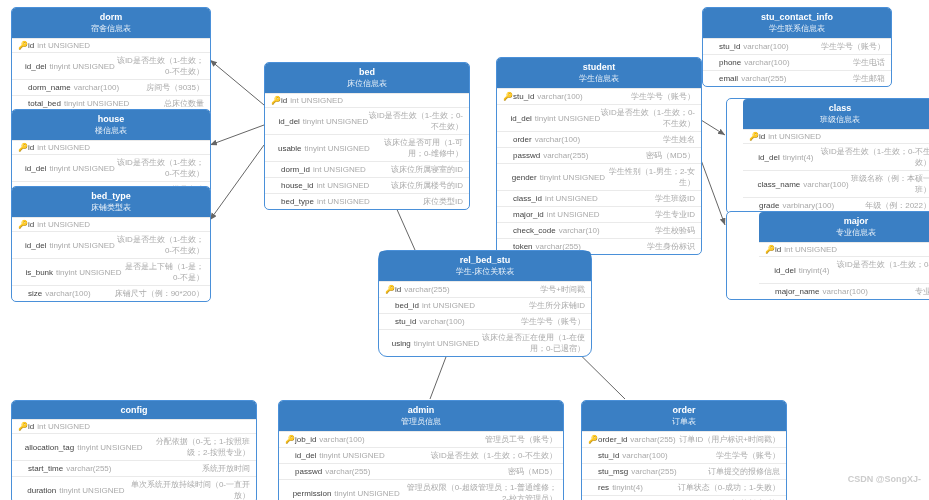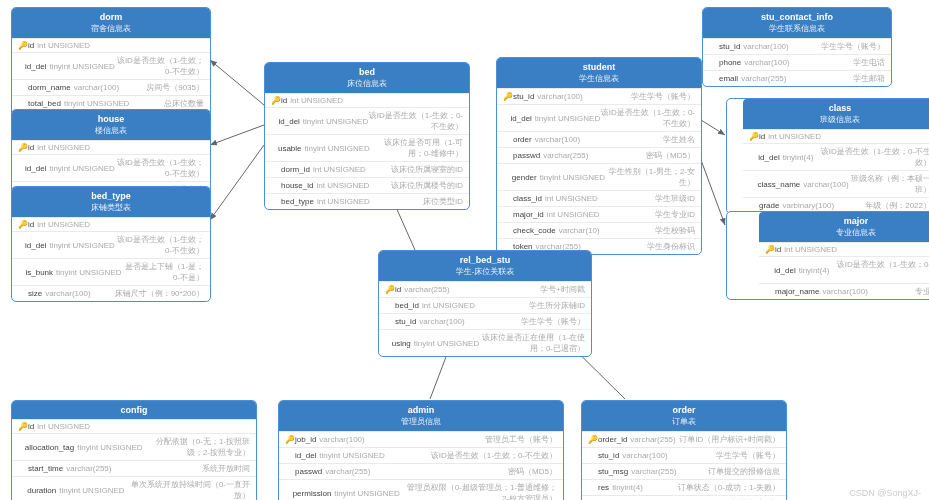--- a/index.html
+++ b/index.html
@@ -304,21 +304,21 @@
         <span class="ftype">tinyint(4)</span>
         <span class="fcomment">该ID是否生效（1-生效；0-不生效）</span>
       </div>
       <div class="field">
         <span class="key"></span>
         <span class="fname">major_name</span>
         <span class="ftype">varchar(100)</span>
         <span class="fcomment">专业名称</span>
       </div>
     </div>
-    <div class="entity" style="left: 378px; top: 250px; width: 212px;">
+    <div class="entity" style="left: 378px; top: 250px; width: 212px; border-radius: 9px;">
       <div class="entity-header">
         <div class="en">rel_bed_stu</div>
         <div class="cn">学生-床位关联表</div>
       </div>
       <div class="field">
         <span class="key">🔑</span>
         <span class="fname">id</span>
         <span class="ftype">varchar(255)</span>
         <span class="fcomment">学号+时间戳</span>
       </div>
@@ -431,13 +431,13 @@
       </div>
       <div class="field">
         <span class="key"></span>
         <span class="fname">time</span>
         <span class="ftype">varchar(255)</span>
         <span class="fcomment">订单创建时间</span>
       </div>
     </div>
   </div>
 
-<div class="watermark" style="right:8px;bottom:2px;">CSDN @SongXJ-</div>
+<div class="watermark" style="right:8px;bottom:16px;font-weight:bold;">CSDN @SongXJ-</div>
 
 </body></html>

